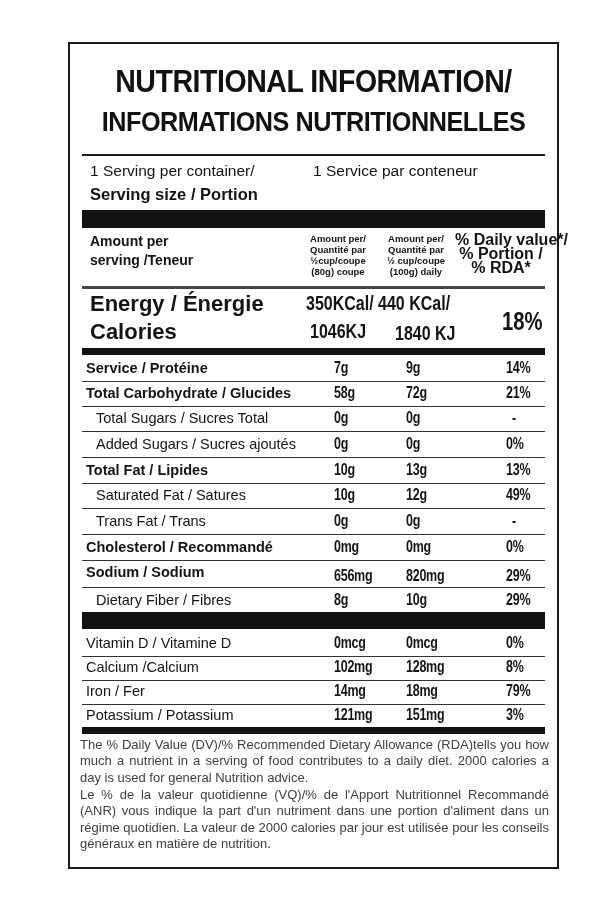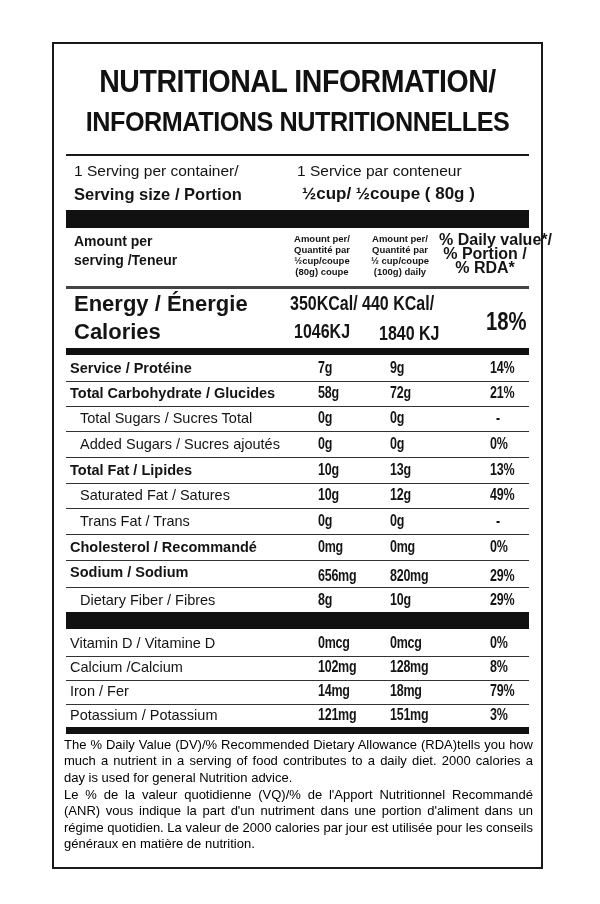--- a/index.html
+++ b/index.html
@@ -1,53 +1,52 @@
 <!DOCTYPE html>
 <html><head>
 <meta charset="utf-8">
 <style>
   html, body { margin: 0; padding: 0; background: #ffffff; }
   body { width: 600px; height: 904px; position: relative; overflow: hidden;
          font-family: "Liberation Sans", "DejaVu Sans", sans-serif; color: #141414; }
-  .panel { position: absolute; left: 52px; top: 42px; width: 491px; height: 827px;
+  .panel { position: absolute; left: 68px; top: 42px; width: 491px; height: 827px;
            border: 2px solid #1a1a1a; box-sizing: border-box; }
   .title { position: absolute; left: 0; right: 0; text-align: center; font-weight: bold;
            font-family: "Liberation Sans", sans-serif; letter-spacing: -0.5px; color: #111; }
   .title1 { top: 20px; font-size: 31px; transform: scaleX(0.92); }
   .title2 { top: 62px; font-size: 28px; transform: scaleX(0.90); }
   .hline { position: absolute; left: 12px; right: 12px; background: #1a1a1a; }
   .bar { position: absolute; left: 12px; right: 12px; background: #111; }
   .abs { position: absolute; white-space: nowrap; }
   .row { position: absolute; left: 12px; right: 12px; height: 24px; border-bottom: 1.5px solid #333; }
   .row.nob { border-bottom: none; }
   .row .lbl { position: absolute; left: 4px; top: 3px; font-size: 14.5px; }
   .row .lbl.b { font-weight: bold; }
   .row .lbl.ind { left: 14px; }
   .row .v { position: absolute; top: 2px; font-size: 16px; font-weight: bold;
             transform: scaleX(0.78); transform-origin: left center; letter-spacing: -0.3px; }
   .row .v1 { left: 252px; }
   .row .v2 { left: 324px; }
   .row .v3 { left: 424px; }
   .foot { position: absolute; left: 10px; width: 469px; font-size: 13px; line-height: 16.4px;
-          text-align: justify; color: #000000; }
+          text-align: justify; color: #404040; }
 </style>
 </head>
 <body>
 
 <div class="panel">
 
   <div class="title title1">NUTRITIONAL INFORMATION/</div>
   <div class="title title2">INFORMATIONS NUTRITIONNELLES</div>
 
   <div class="hline" style="top:110px;height:2px;"></div>
 
   <div class="abs" style="left:20px;top:118px;font-size:15.5px;">1  Serving per container/</div>
   <div class="abs" style="left:243px;top:118px;font-size:15.5px;">1  Service par conteneur</div>
   <div class="abs" style="left:20px;top:141px;font-size:16.5px;font-weight:bold;">Serving size / Portion</div>
-  <div class="abs" style="left:248px;top:140px;font-size:17px;font-weight:bold;">½cup/  ½coupe (  80g  )</div>
 
   <div class="bar" style="top:166px;height:18px;"></div>
 
   <div class="abs" style="left:20px;top:188px;font-size:14px;font-weight:bold;line-height:19px;">
     <div>Amount per</div>
     <div>serving /Teneur</div>
   </div>
   <div class="abs" style="left:232px;top:189px;font-size:9.5px;font-weight:bold;line-height:11px;text-align:center;width:72px;">
     <div>Amount per/</div>
     <div>Quantité par</div>

